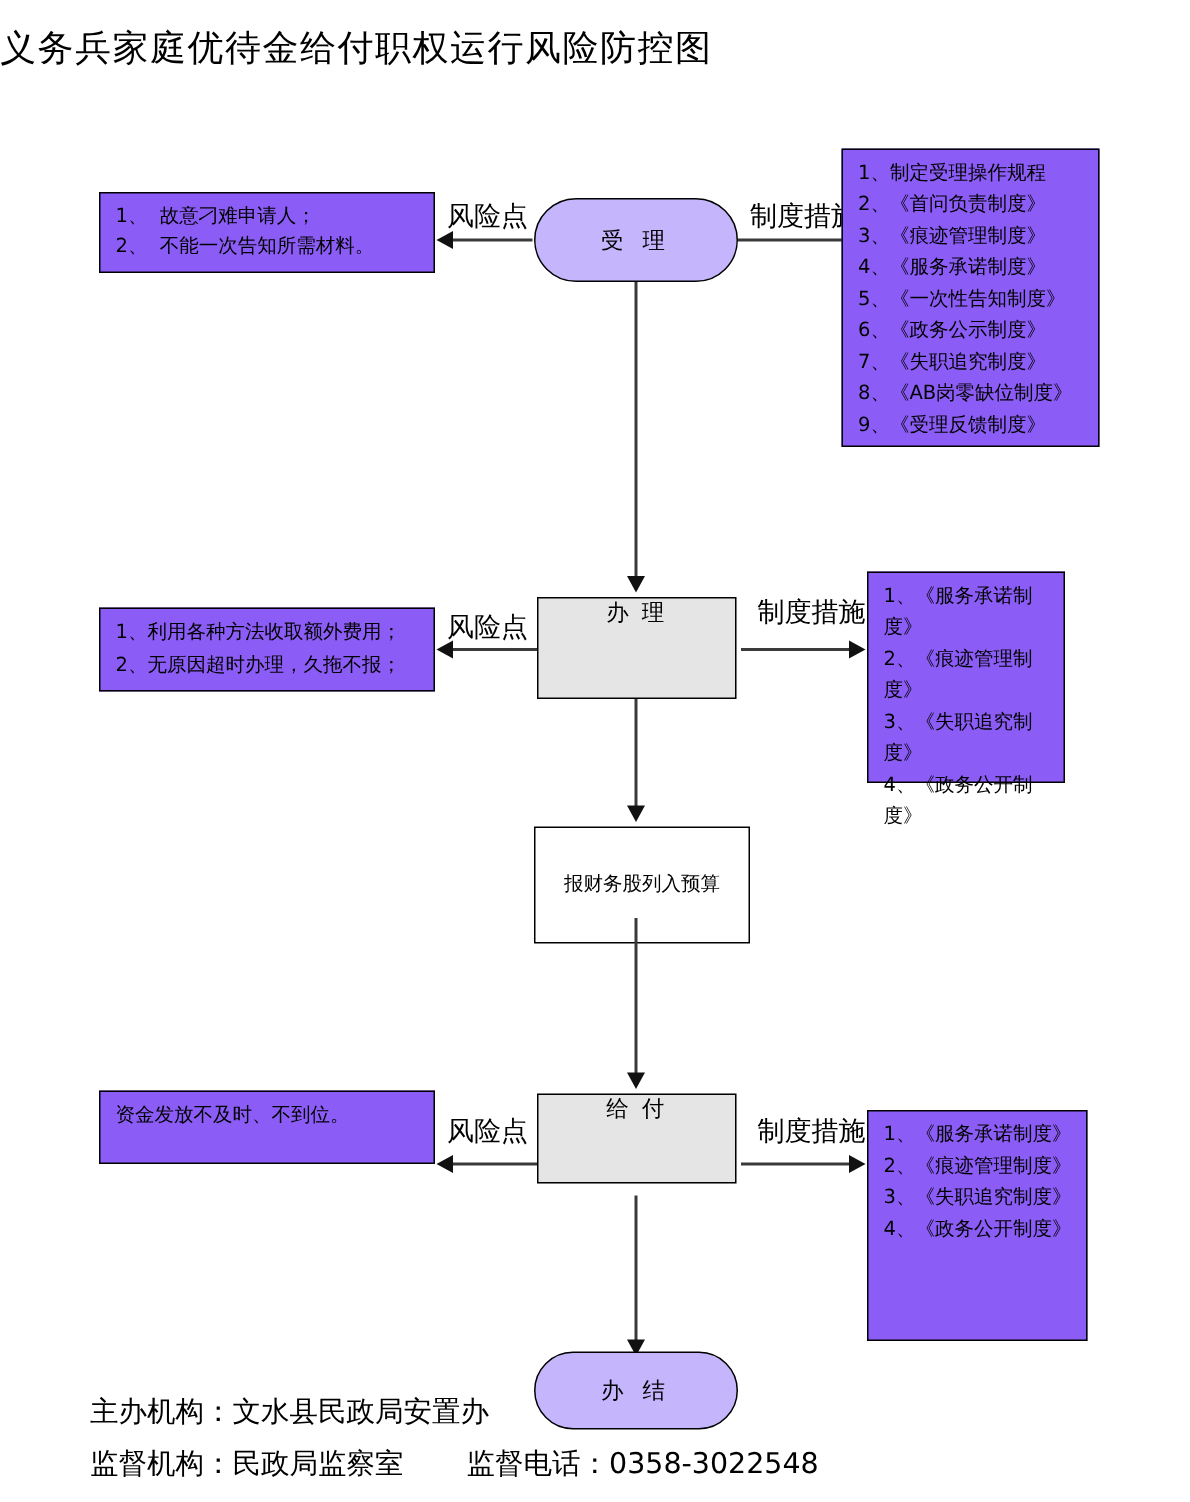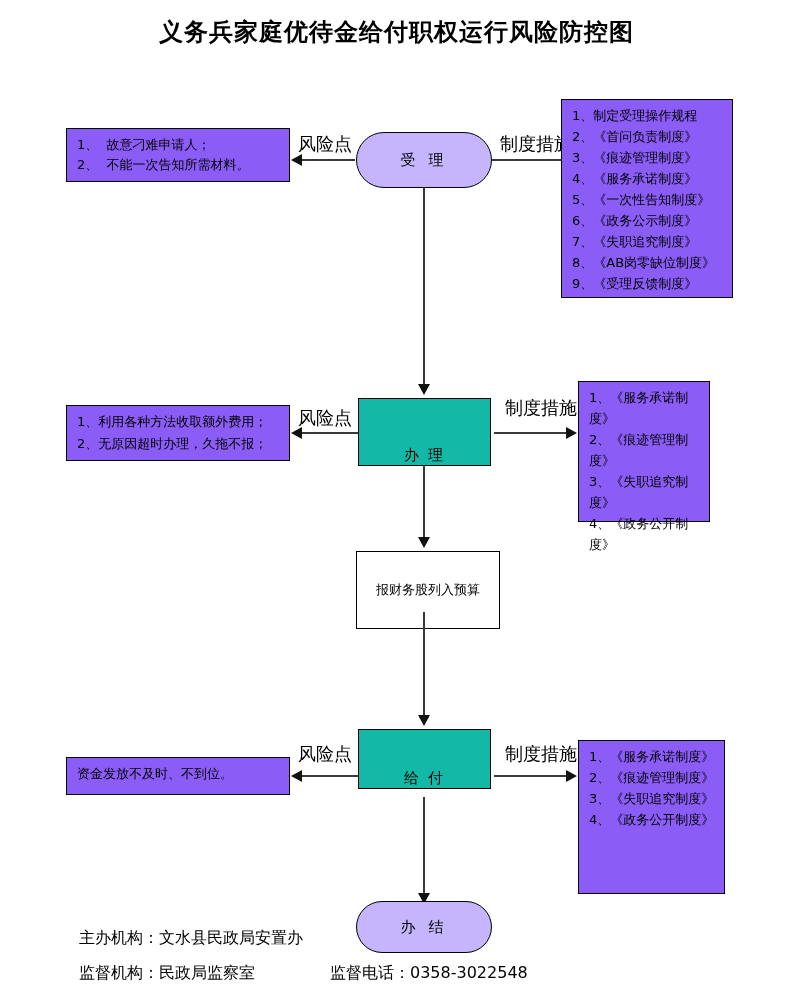--- a/index.html
+++ b/index.html
@@ -19,23 +19,23 @@
     background: #ffffff;
     overflow: hidden;
   }
   .abs { position: absolute; box-sizing: border-box; }
 
   
   #chart-title {
     left: 0;
     top: 16px;
     width: 793px;
-    text-align: center;
+    text-align: left;
     font-size: 24px;
-    font-weight: bold;
+    font-weight: normal;
     letter-spacing: 1px;
     font-family: "DejaVu Sans", "Liberation Sans", sans-serif;
   }
 
   
   .box {
     border: 1px solid #000000;
     background: #8b5cf6;
     font-size: 13px;
     line-height: 1.55;
@@ -52,23 +52,23 @@
     padding: 5px 6px 5px 10px;
   }
   .measure-box .ln {
     white-space: pre-wrap;
     font-size: 13px;
     line-height: 1.62;
   }
 
   .proc-box {
     border: 1px solid #000000;
-    background: #14b8a6;
-    display: flex;
-    align-items: flex-end;
+    background: #e5e5e5;
+    display: flex;
+    align-items: flex-start;
     justify-content: center;
     text-align: center;
     font-size: 15px;
     letter-spacing: 2px;
   }
   .stadium {
     border: 1.6px solid #000000;
     background: #c4b5fd;
     display: flex;
     align-items: center;
@@ -120,23 +120,22 @@
   }
   .arrow-down {
     width: 0; height: 0;
     border-left: 6px solid transparent;
     border-right: 6px solid transparent;
     border-top: 11px solid #111111;
   }
 
   
   .footer-line {
-    font-size: 16px;
+    font-size: 19px;
     white-space: nowrap;
-    margin-left: 19px;
   }
 </style>
 </head>
 <body>
 
 <div id="page">
 
   <div class="abs" id="chart-title">义务兵家庭优待金给付职权运行风险防控图</div>
 
   <div class="abs box risk-box" style="left:66px; top:128px; width:224px; height:54px;">
@@ -198,21 +197,21 @@
   <div class="abs v-line" style="left:423px; top:466px; width:2px; height:73px;"></div>
   <div class="abs arrow-down" style="left:418px; top:537px;"></div>
 
   <div class="abs plain-box" style="left:356px; top:551px; width:144px; height:78px;">
     <span>报财务股列入预算</span>
   </div>
 
   <div class="abs v-line" style="left:423px; top:612px; width:2px; height:105px;"></div>
   <div class="abs arrow-down" style="left:418px; top:715px;"></div>
 
-  <div class="abs box risk-box" style="left:66px; top:757px; width:224px; height:38px;">
+  <div class="abs box risk-box" style="left:66px; top:727px; width:224px; height:49px;">
     <div class="ln">资金发放不及时、不到位。</div>
   </div>
 
   <div class="abs edge-label" style="left:297px; top:742px; width:56px;">风险点</div>
   <div class="abs h-line" style="left:302px; top:775px; width:56px;"></div>
   <div class="abs arrow-left" style="left:291px; top:770px;"></div>
 
   <div class="abs proc-box" style="left:358px; top:729px; width:133px; height:60px;">
     <span>给  付</span>
   </div>

